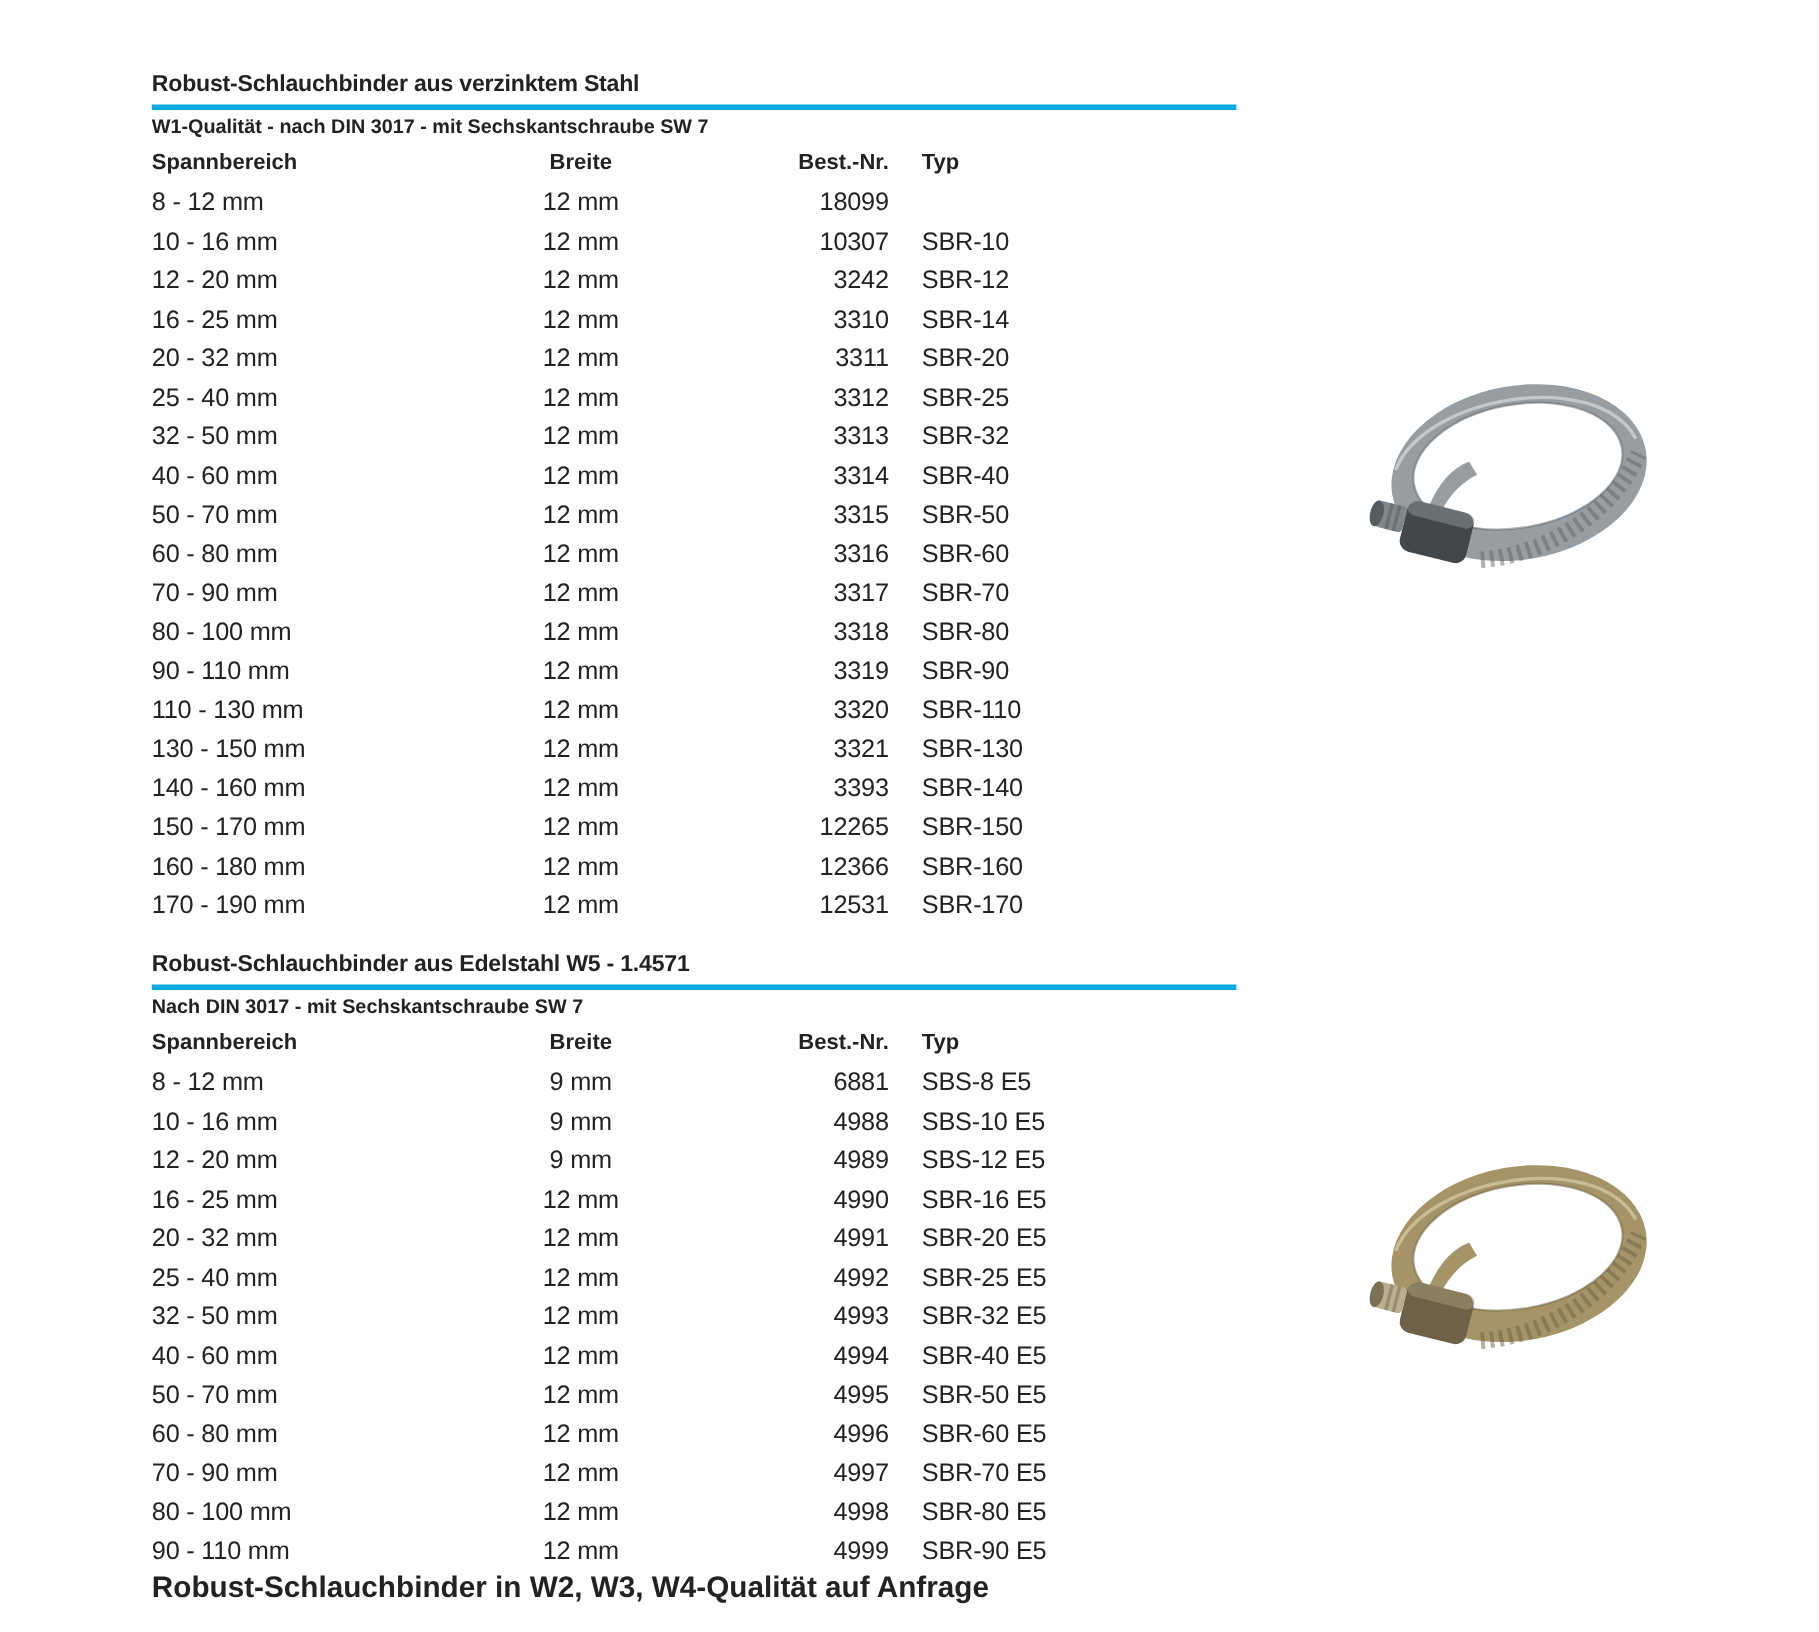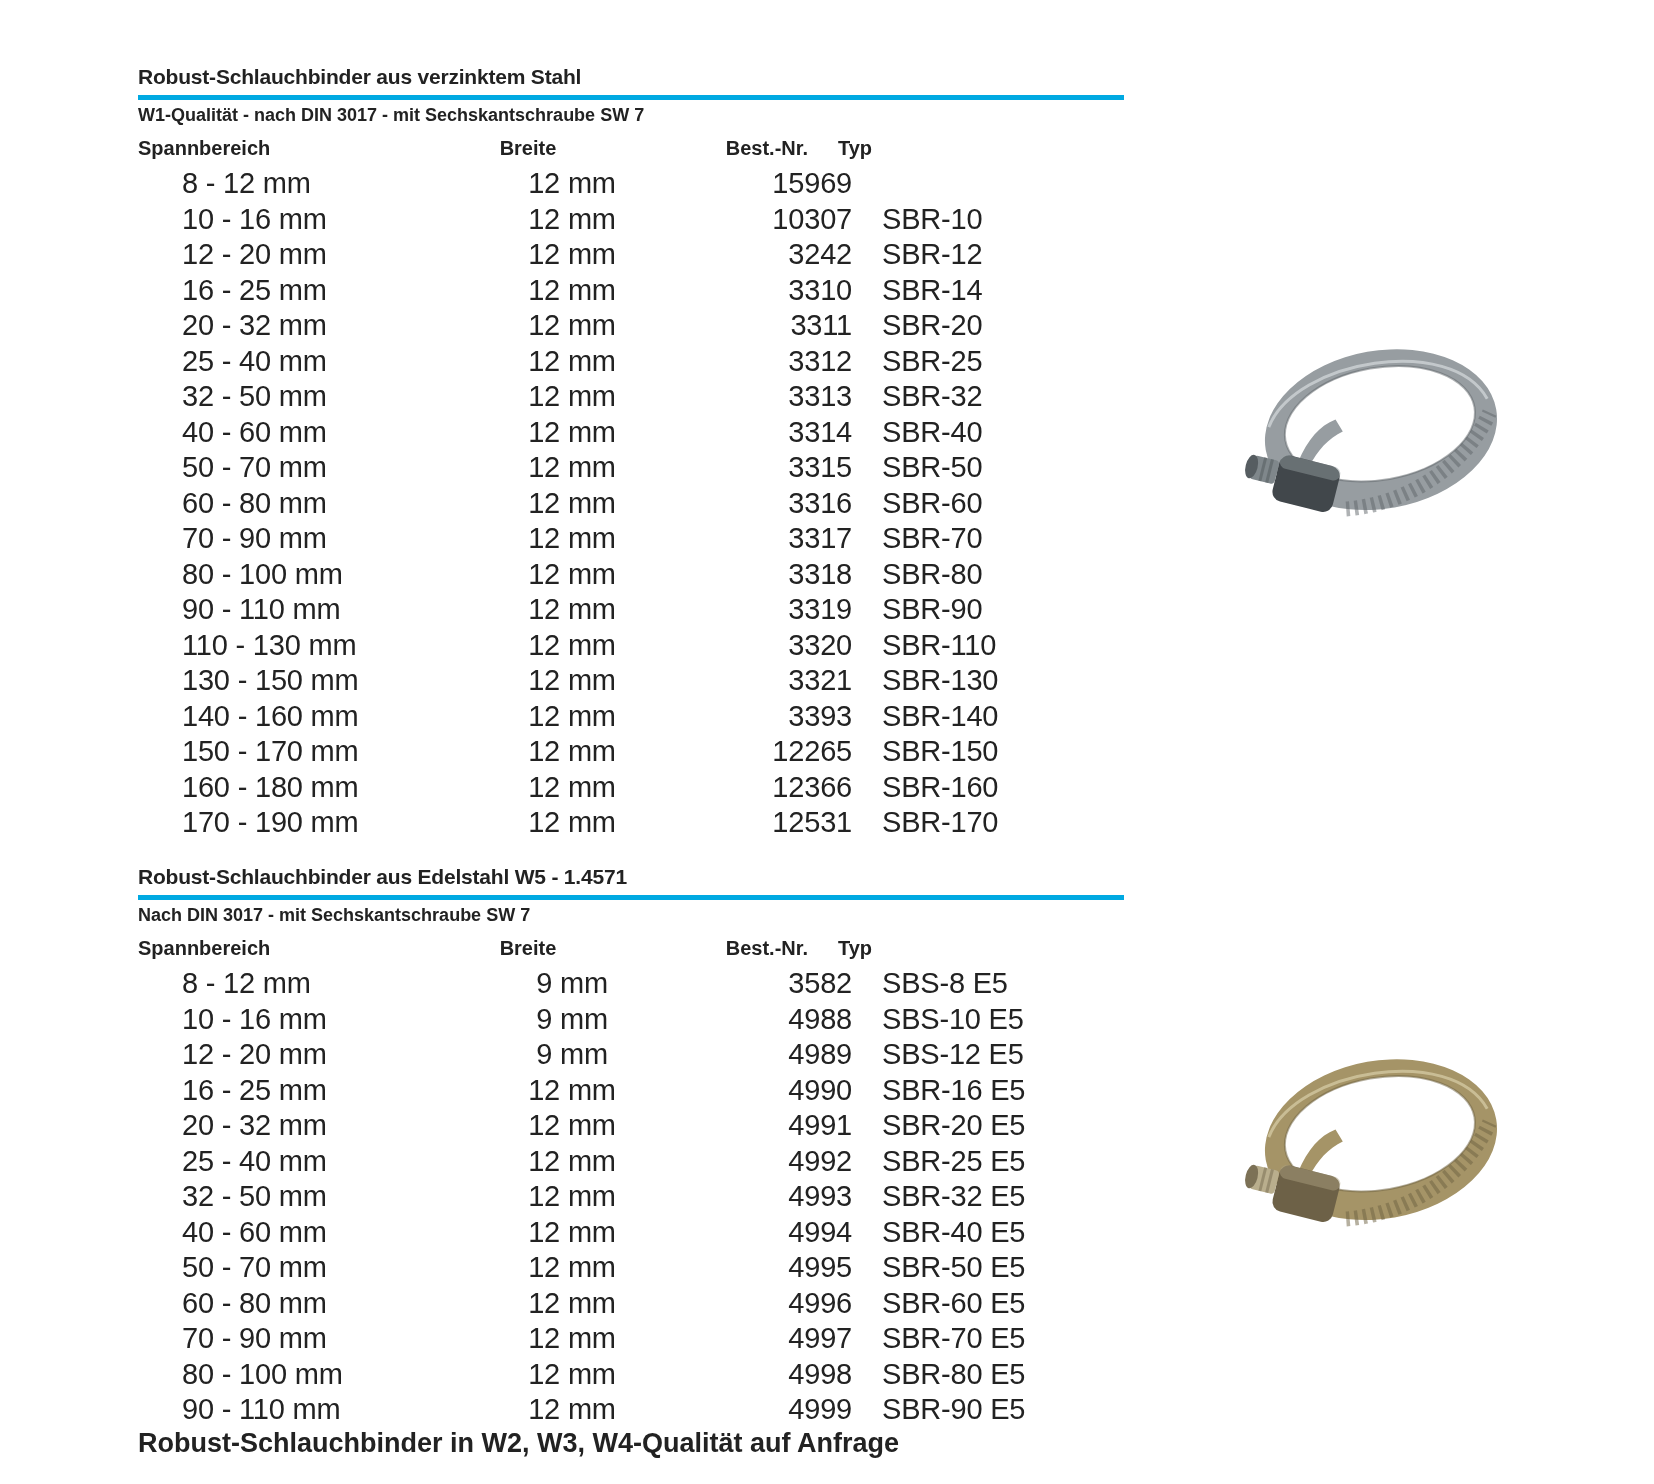--- a/index.html
+++ b/index.html
@@ -16,21 +16,21 @@
     font-size:21px;line-height:26px;font-weight:bold;
     letter-spacing:-0.2px;white-space:nowrap;
   }
   .rule{position:absolute;top:31px;left:0;width:986px;height:5px;background:var(--accent,#00a9e2);}
   .sec-subtitle{
     position:absolute;top:40px;left:0;
     font-size:18px;line-height:22px;font-weight:bold;white-space:nowrap;
   }
   .thead,.trow{display:grid;grid-template-columns:300px 180px 190px auto;width:100%;}
   .thead{position:absolute;top:70px;left:0;font-weight:bold;font-size:20px;line-height:28px;}
-  .tbody{position:absolute;top:102px;left:0;width:100%;font-size:29px;margin-left:44px;}
+  .tbody{position:absolute;top:102px;left:0;width:100%;font-size:23px;}
   .trow{line-height:35.5px;letter-spacing:-0.2px;}
   .c2{text-align:center;}
   .c3{text-align:right;}
   .c4{padding-left:30px;}
 
   .footer-note{
     position:absolute;left:138px;top:1430px;
     font-weight:bold;font-size:27px;line-height:26px;white-space:nowrap;
   }
 
@@ -88,21 +88,21 @@
     <div class="thead">
       <div class="c1">Spannbereich</div>
       <div class="c2">Breite</div>
       <div class="c3">Best.-Nr.</div>
       <div class="c4">Typ</div>
     </div>
     <div class="tbody">
         <div class="trow">
           <div class="c1">8 - 12 mm</div>
           <div class="c2">12 mm</div>
-          <div class="c3">15969</div>
+          <div class="c3">18099</div>
         </div>
         <div class="trow">
           <div class="c1">10 - 16 mm</div>
           <div class="c2">12 mm</div>
           <div class="c3">10307</div>
           <div class="c4">SBR-10</div>
         </div>
         <div class="trow">
           <div class="c1">12 - 20 mm</div>
           <div class="c2">12 mm</div>
@@ -215,21 +215,21 @@
     <div class="thead">
       <div class="c1">Spannbereich</div>
       <div class="c2">Breite</div>
       <div class="c3">Best.-Nr.</div>
       <div class="c4">Typ</div>
     </div>
     <div class="tbody">
         <div class="trow">
           <div class="c1">8 - 12 mm</div>
           <div class="c2">9 mm</div>
-          <div class="c3">3582</div>
+          <div class="c3">6881</div>
           <div class="c4">SBS-8 E5</div>
         </div>
         <div class="trow">
           <div class="c1">10 - 16 mm</div>
           <div class="c2">9 mm</div>
           <div class="c3">4988</div>
           <div class="c4">SBS-10 E5</div>
         </div>
         <div class="trow">
           <div class="c1">12 - 20 mm</div>

